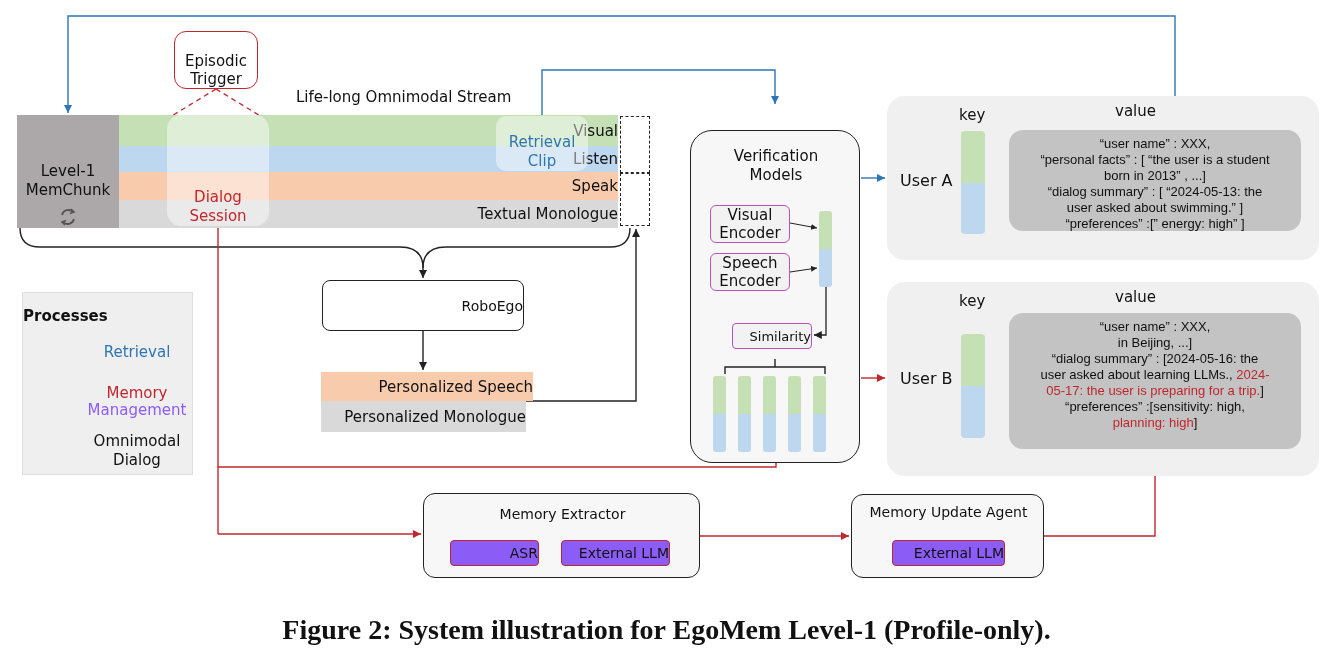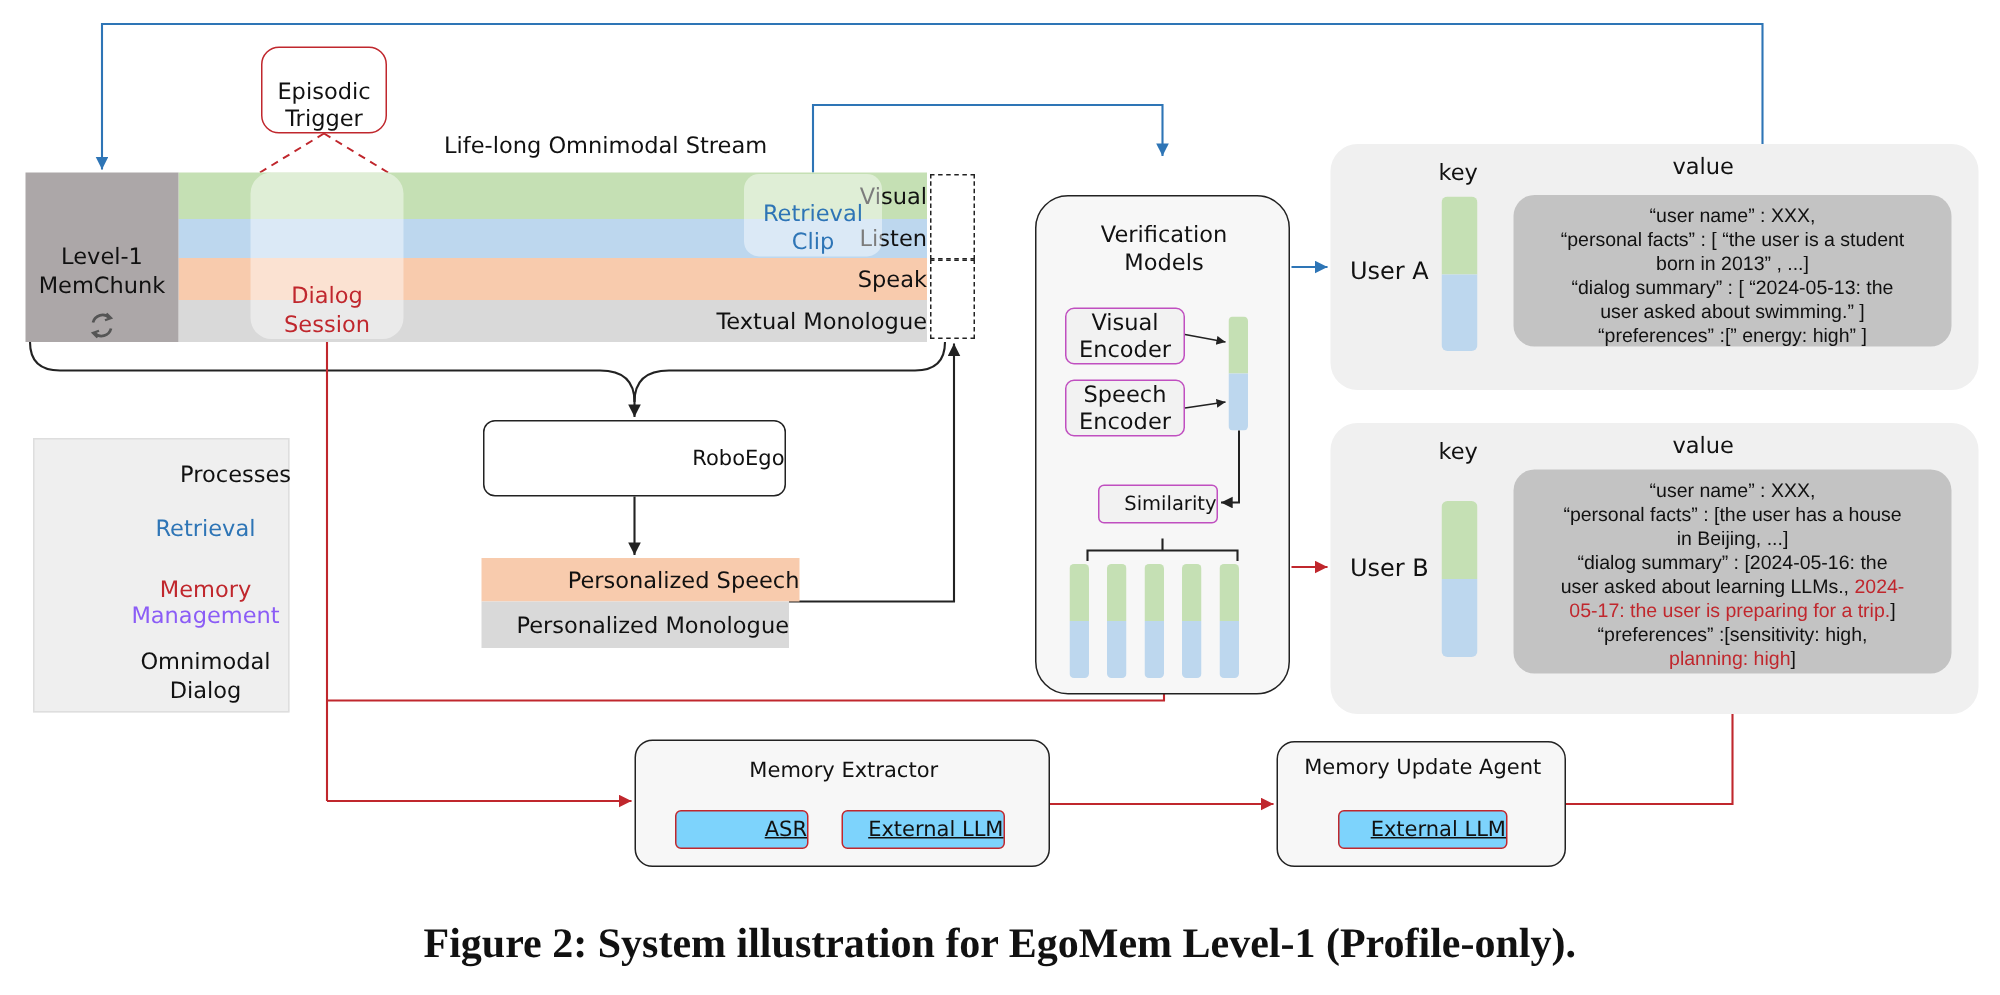--- a/index.html
+++ b/index.html
@@ -31,21 +31,21 @@
   #dash2 { top: 173px; height: 53px; }
 
   
   #roboego { left: 322px; top: 280px; width: 202px; height: 51px; border: 1.3px solid #222;
              border-radius: 8px; font-size: 14px; background: #fff; }
   #p-speech { left: 321px; top: 372px; width: 212px; height: 29px; background: #f8cbad; font-size: 15px; }
   #p-mono { left: 321px; top: 401px; width: 205px; height: 31px; background: #d9d9d9; font-size: 15px; }
 
   
   #legend { left: 22px; top: 292px; width: 171px; height: 183px; background: #efefef; border: 1px solid #dedede; }
-  #legend-title { left: 0; top: 14px; width: 171px; font-size: 15px; text-align: right; }
+  #legend-title { left: 0; top: 14px; width: 171px; font-size: 15px; text-align: left; font-weight: bold; }
   .legend-row { left: 0; width: 171px; height: 40px; }
   .legend-label { position: absolute; left: 58px; width: 112px; text-align: center; font-size: 15px; line-height: 17px; }
 
   
   #verif { left: 690px; top: 106px; width: 170px; height: 333px; border: 1.3px solid #222;
            border-radius: 22px; background: #f7f7f7; margin-top: 24px; }
   #verif-title { left: 0; top: 16px; width: 170px; text-align: center; font-size: 15px; line-height: 19px; }
   .enc { border: 1.5px solid #c04fc0; border-radius: 6px; background: #f2f2f2; font-size: 15px; line-height: 18px; }
   #vis-enc { left: 19px; top: 74px; width: 80px; height: 38px; }
   #sp-enc { left: 19px; top: 122px; width: 80px; height: 38px; }
@@ -66,21 +66,21 @@
   .key-vec .b { background: #bdd7ee; flex: 1; }
   .value-box { border-radius: 14px; background: #c3c3c3; font-size: 13px; line-height: 16px;
                text-align: center; padding: 6px 23px; color: #111; font-family: "Liberation Sans", sans-serif; }
   .red { color: #c0272d; }
 
   
   .bottom-box { border: 1.3px solid #222; border-radius: 12px; background: #f7f7f7; }
   #mem-extractor { left: 423px; top: 493px; width: 277px; height: 85px; }
   #mem-update { left: 851px; top: 494px; width: 193px; height: 84px; }
   .box-title { font-size: 14px; text-align: center; }
-  .red-btn { border: 1.3px solid #c0272d; border-radius: 4px; background: #7dd3fc; font-size: 14px; text-decoration: underline; }
+  .red-btn { border: 1.3px solid #c0272d; border-radius: 4px; background: #8b5cf6; font-size: 14px; }
 
   #caption { left: 0; top: 614px; width: 1333px; text-align: center;
              font-family: "Liberation Serif", "DejaVu Serif", serif; font-weight: bold; font-size: 28px; }
 </style>
 </head>
 <body>
 
 <svg class="wires" viewBox="0 0 1333 663">
   <defs>
     <marker id="ab" markerWidth="8" markerHeight="8" refX="6" refY="3" orient="auto">
@@ -256,21 +256,20 @@
 <div class="abs user-panel" id="panel-b">
   <div class="abs key-label" style="left:72px; top:10px">key</div>
   <div class="abs val-label" style="left:228px; top:6px">value</div>
   <div class="abs user-name" style="left:13px; top:87px">User B</div>
   <div class="abs key-vec" style="left:74px; top:52px; height:104px;">
       <div class="g"></div>
       <div class="b"></div>
     </div>
   <div class="abs value-box" id="value-b" style="left:122px; top:31px; width:292px; height:136px;">
       <div><span>“user name”  : XXX,</span></div>
-      <div><span>“personal facts”  : [the user has a house</span></div>
       <div><span>in Beijing, ...]</span></div>
       <div><span>“dialog summary”  : [2024-05-16: the</span></div>
       <div><span>user asked about learning LLMs., </span><span class="red">2024-</span></div>
       <div><span class="red">05-17: the user is preparing for a trip.</span><span>]</span></div>
       <div><span>“preferences”   :[sensitivity: high,</span></div>
       <div><span class="red">planning: high</span><span>]</span></div>
     </div>
 </div>
 
 <div class="abs bottom-box" id="mem-extractor">

